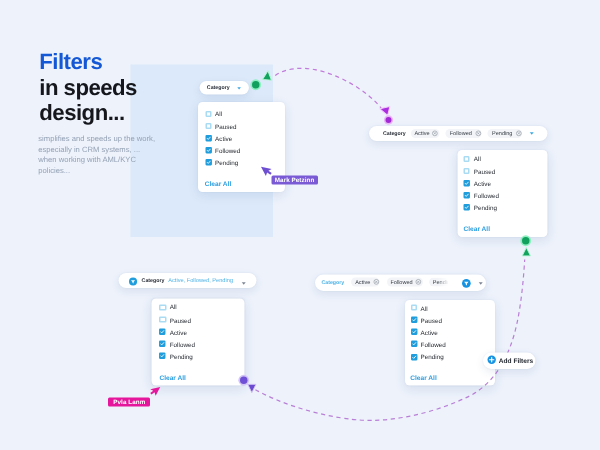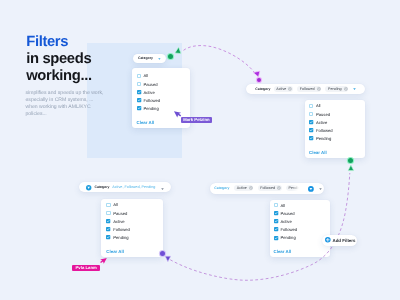--- a/index.html
+++ b/index.html
@@ -39,21 +39,21 @@
 </head>
 <body>
 
 <div class="stage">
 
   <div class="hero-panel"></div>
 
   <div class="title">
     <div class="t-line t-blue">Filters</div>
     <div class="t-line t-dark">in speeds</div>
-    <div class="t-line t-dark">working...</div>
+    <div class="t-line t-dark">design...</div>
   </div>
 
   <div class="body-copy">
     <div>simplifies and speeds up the work,</div>
     <div>especially in CRM systems, ...</div>
     <div>when working with AML/KYC</div>
     <div>policies...</div>
   </div>
 
   <div class="pill" id="pa-trigger" style="left:132.8px;top:54px;width:33px;height:9px"></div>

